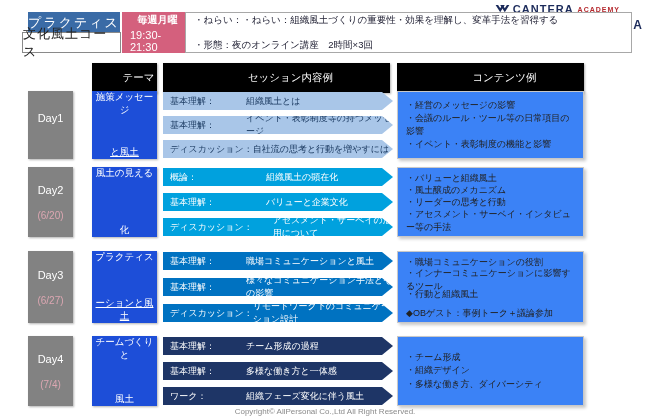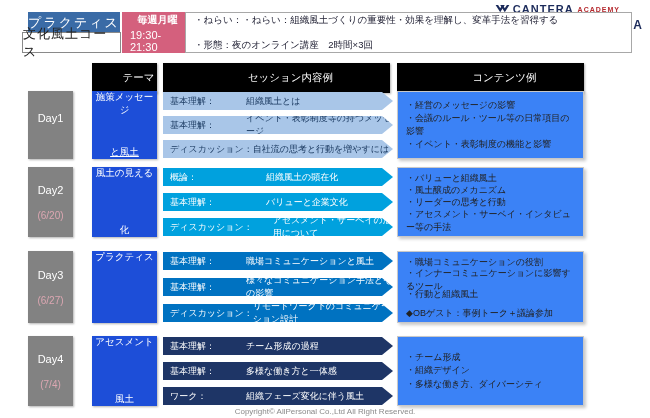--- a/index.html
+++ b/index.html
@@ -167,20 +167,21 @@
     </div>
   </div>
 
   <div class="row row3">
     <div class="day-box">
       <div>Day3</div>
       <div class="day-date">(6/27)</div>
     </div>
     <div class="theme-box">
       <span class="theme-line">プラクティス</span>
+      <span class="theme-line u">ーションと風土</span>
     </div>
     <div class="arrows">
       <div class="arrow">
         <span class="lbl">基本理解：</span>
         <span>職場コミュニケーションと風土</span>
       </div>
       <div class="arrow">
         <span class="lbl">基本理解：</span>
         <span>様々なコミュニケーション手法とその影響</span>
       </div>
@@ -197,21 +198,21 @@
       <div class="content-line">◆OBゲスト：事例トーク＋議論参加</div>
     </div>
   </div>
 
   <div class="row row4">
     <div class="day-box">
       <div>Day4</div>
       <div class="day-date">(7/4)</div>
     </div>
     <div class="theme-box">
-      <span class="theme-line">アセスメント</span>
+      <span class="theme-line">チームづくりと</span>
       <span class="theme-line">風土</span>
     </div>
     <div class="arrows">
       <div class="arrow">
         <span class="lbl">基本理解：</span>
         <span>チーム形成の過程</span>
       </div>
       <div class="arrow">
         <span class="lbl">基本理解：</span>
         <span>多様な働き方と一体感</span>

